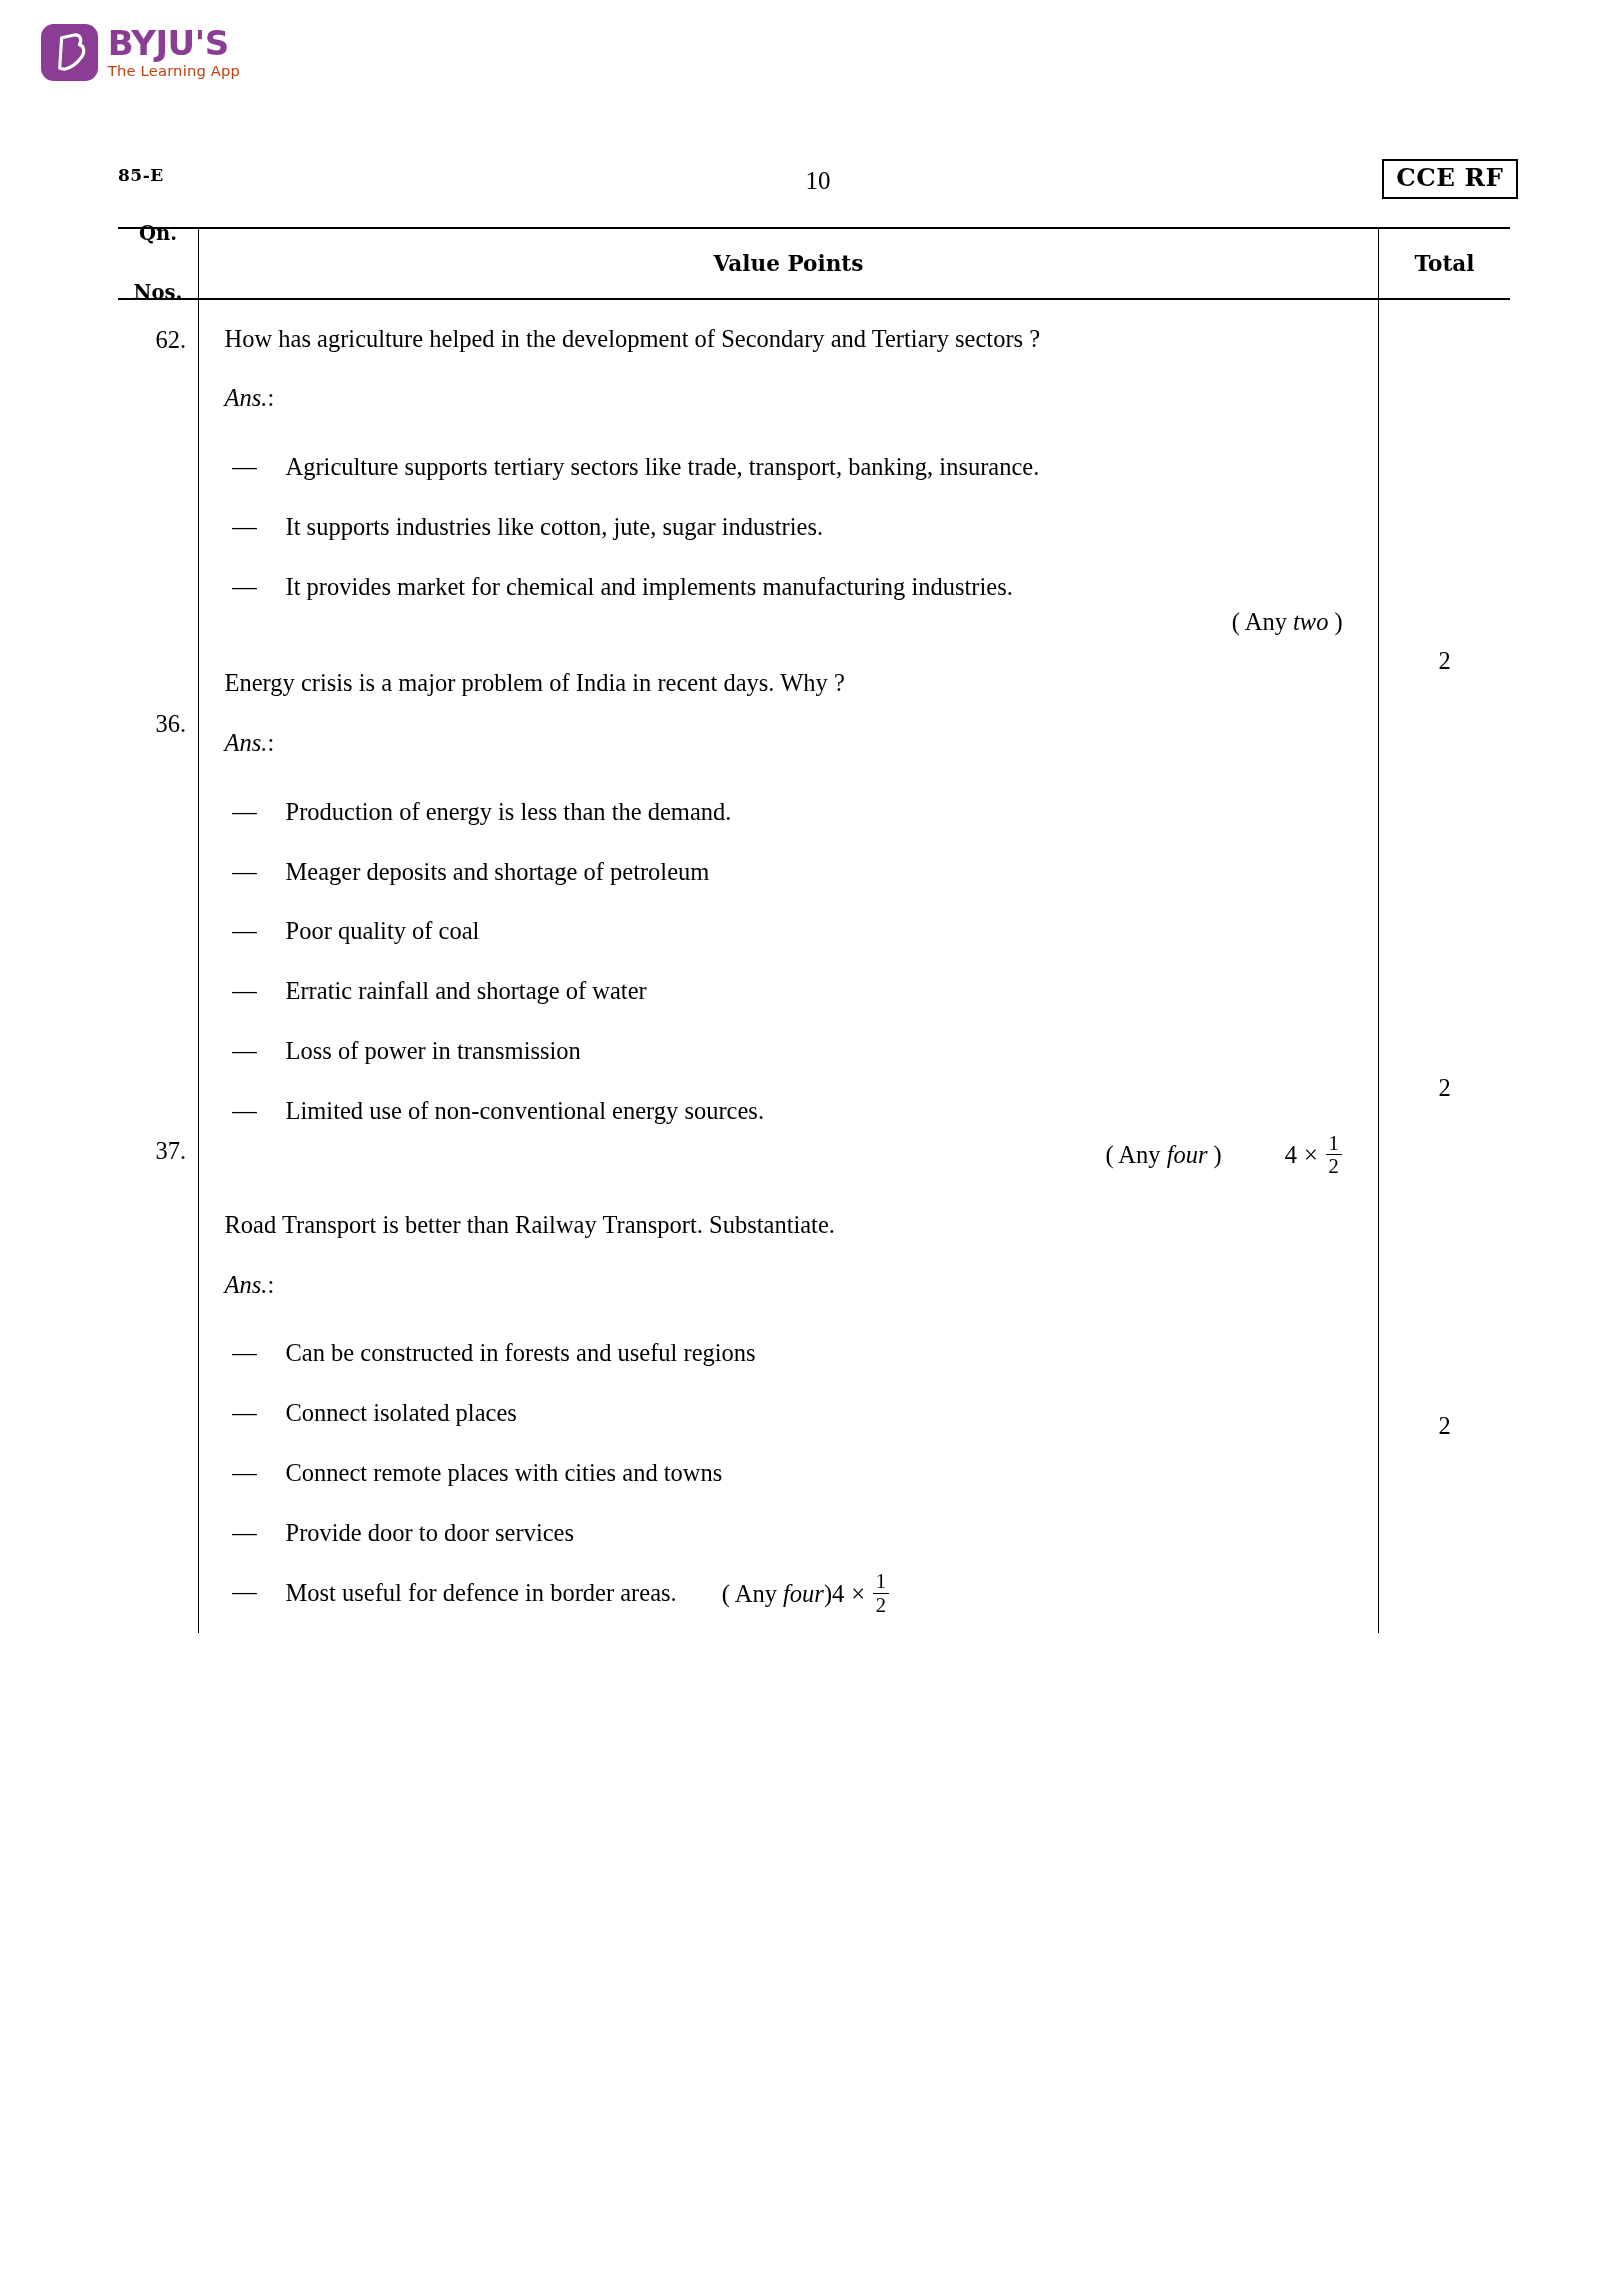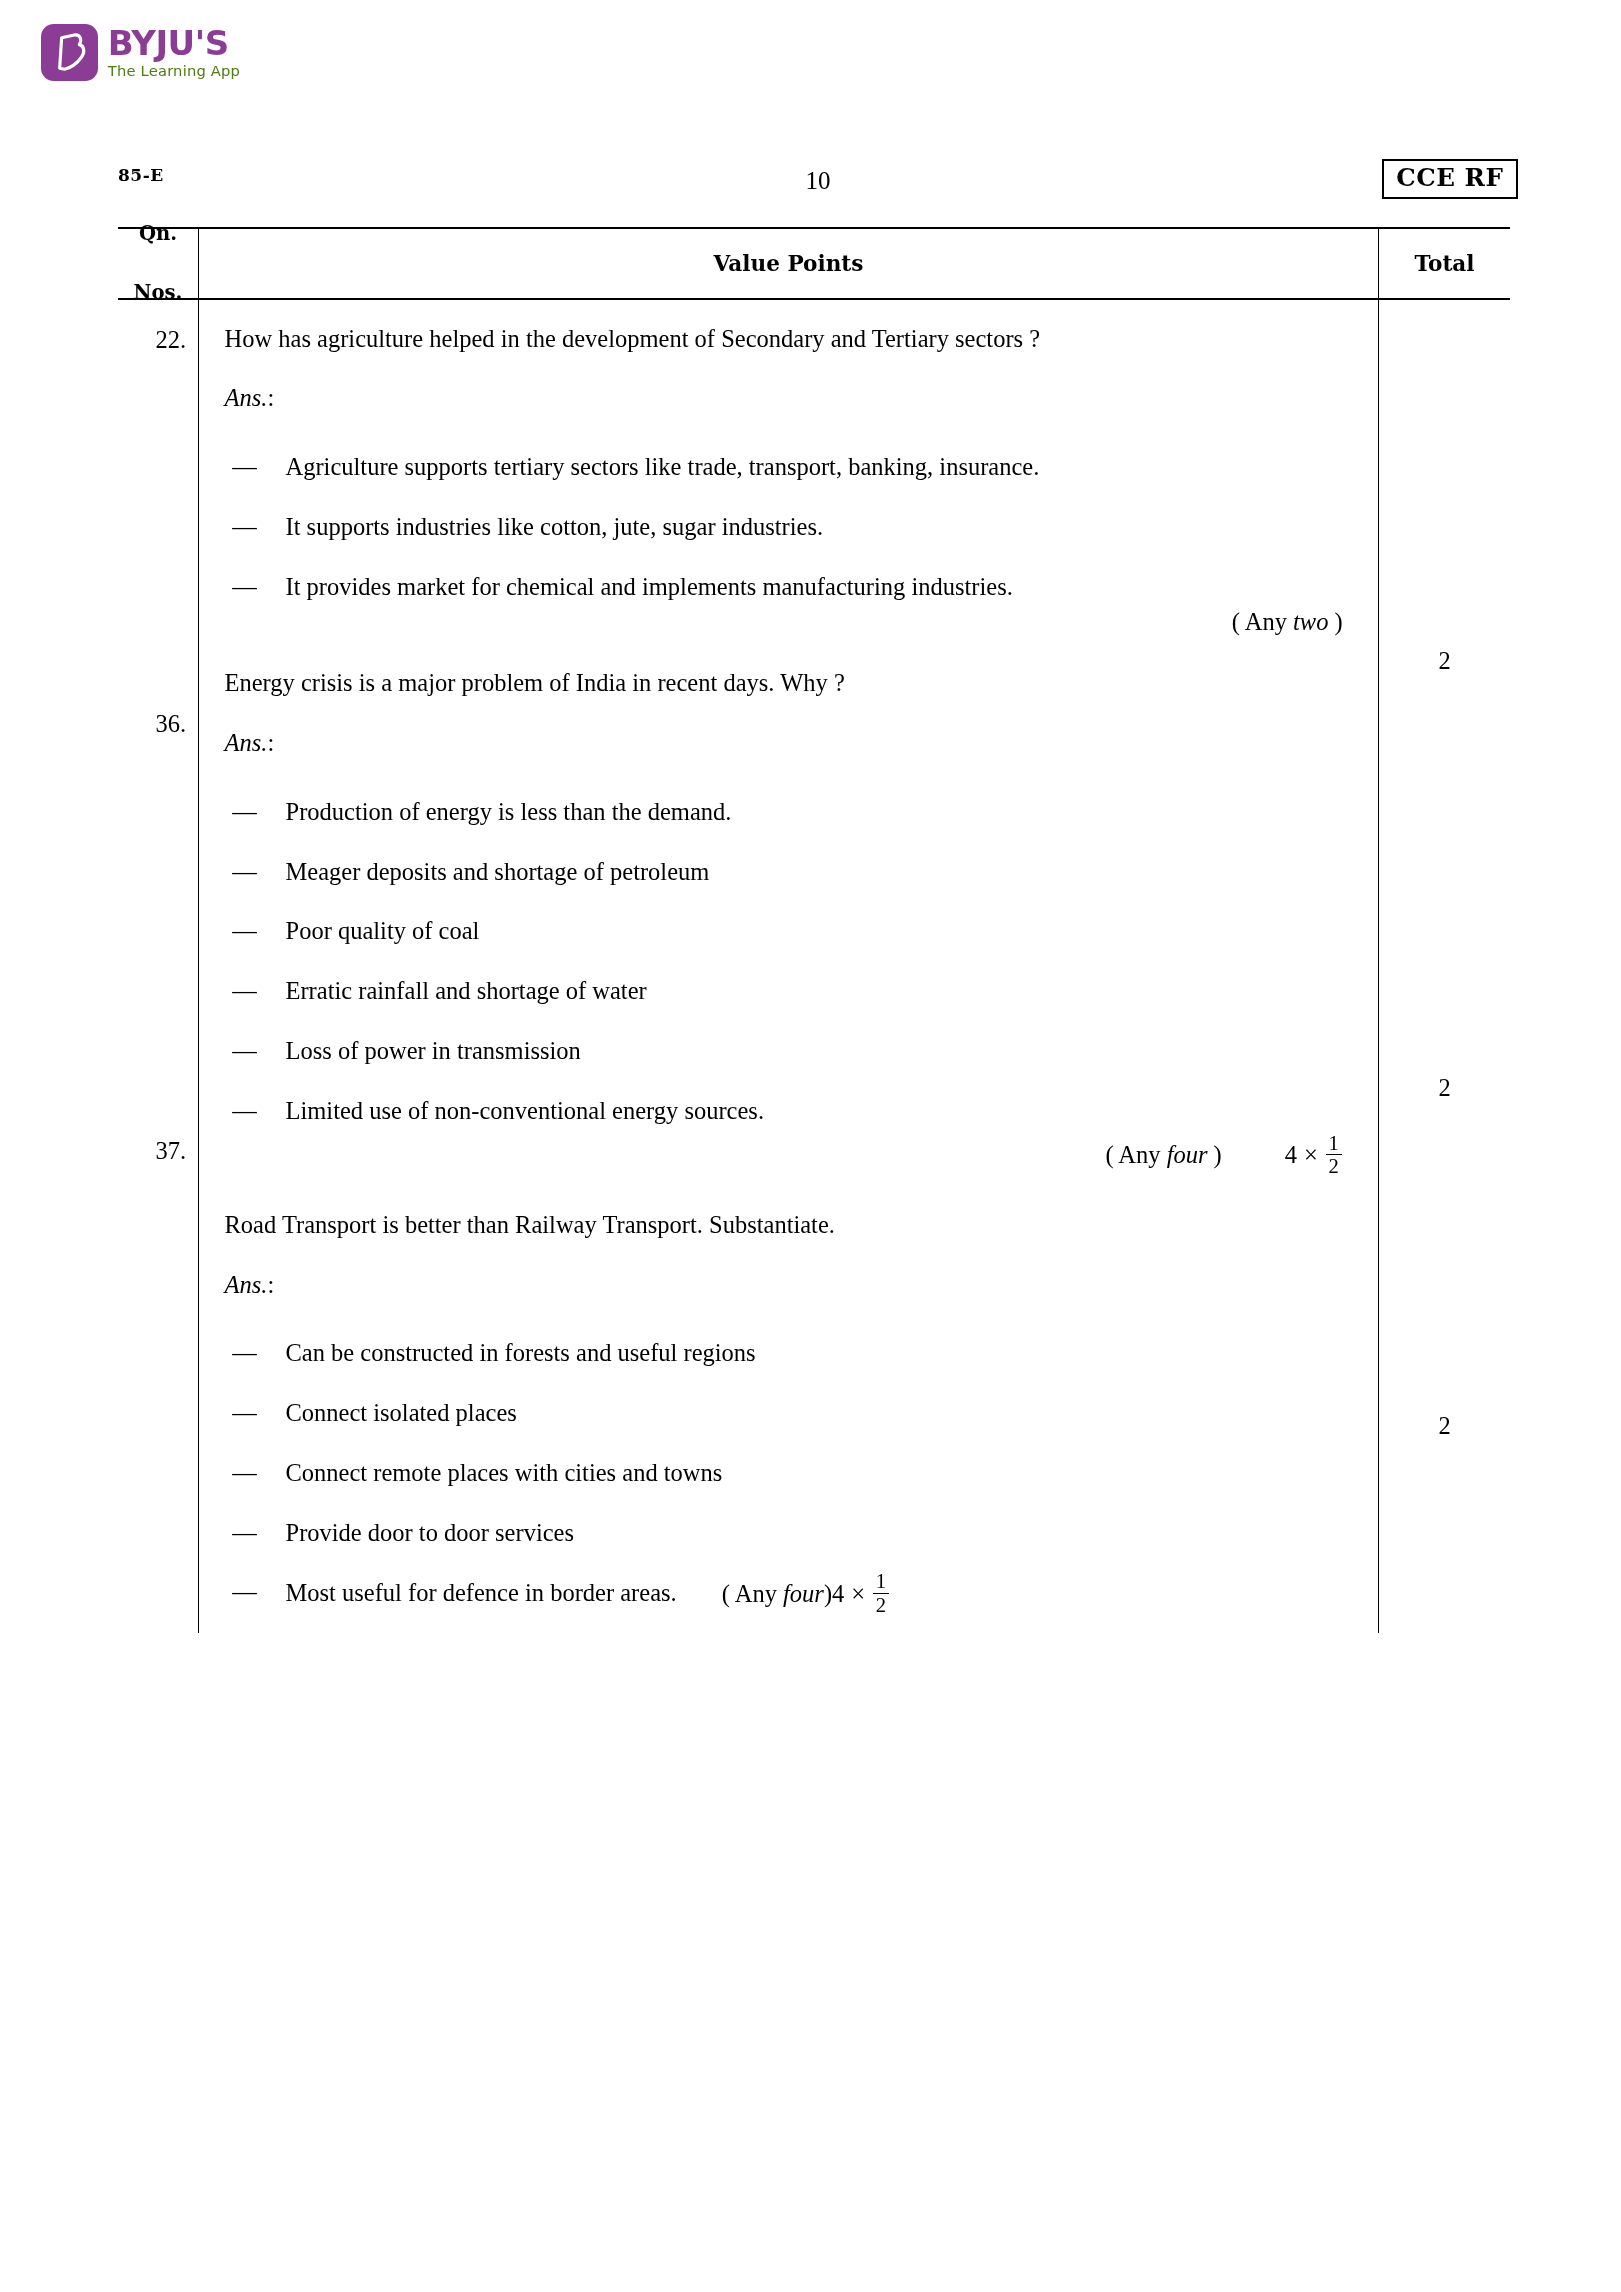--- a/index.html
+++ b/index.html
@@ -40,21 +40,21 @@
   .logo-word {
     font-family: "DejaVu Sans", sans-serif;
     font-weight: bold;
     font-size: 34px;
     letter-spacing: -0.5px;
     color: #8B3D96;
   }
   .logo-tag {
     font-family: "DejaVu Sans", sans-serif;
     font-size: 14.7px;
-    color: #4d7c0f;
+    color: #c2410c;
     margin-top: 3.9px;
     letter-spacing: 0.2px;
   }
 
   
   .doc-header {
     position: absolute;
     left: 118px;
     right: 103px;
     top: 165px;
@@ -300,21 +300,21 @@
         <span>Qn.</span>
         <span>Nos.</span>
       </div>
       <div class="th-vp">Value Points</div>
       <div class="th-total">Total</div>
     </div>
 
     <div class="tbl-body">
 
       <div class="col-qn">
-        <div class="qnum" style="top:25.5px;">22.</div>
+        <div class="qnum" style="top:25.5px;">62.</div>
         <div class="qnum" style="top:410px;">36.</div>
         <div class="qnum" style="top:837px;">37.</div>
       </div>
 
       <div class="col-vp">
 
         <div class="q-block">
           <div class="spacer-sm"></div>
           <p class="q-stem">How has agriculture helped in the development of Secondary and Tertiary sectors ?</p>
           <div class="spacer-sm"></div>

